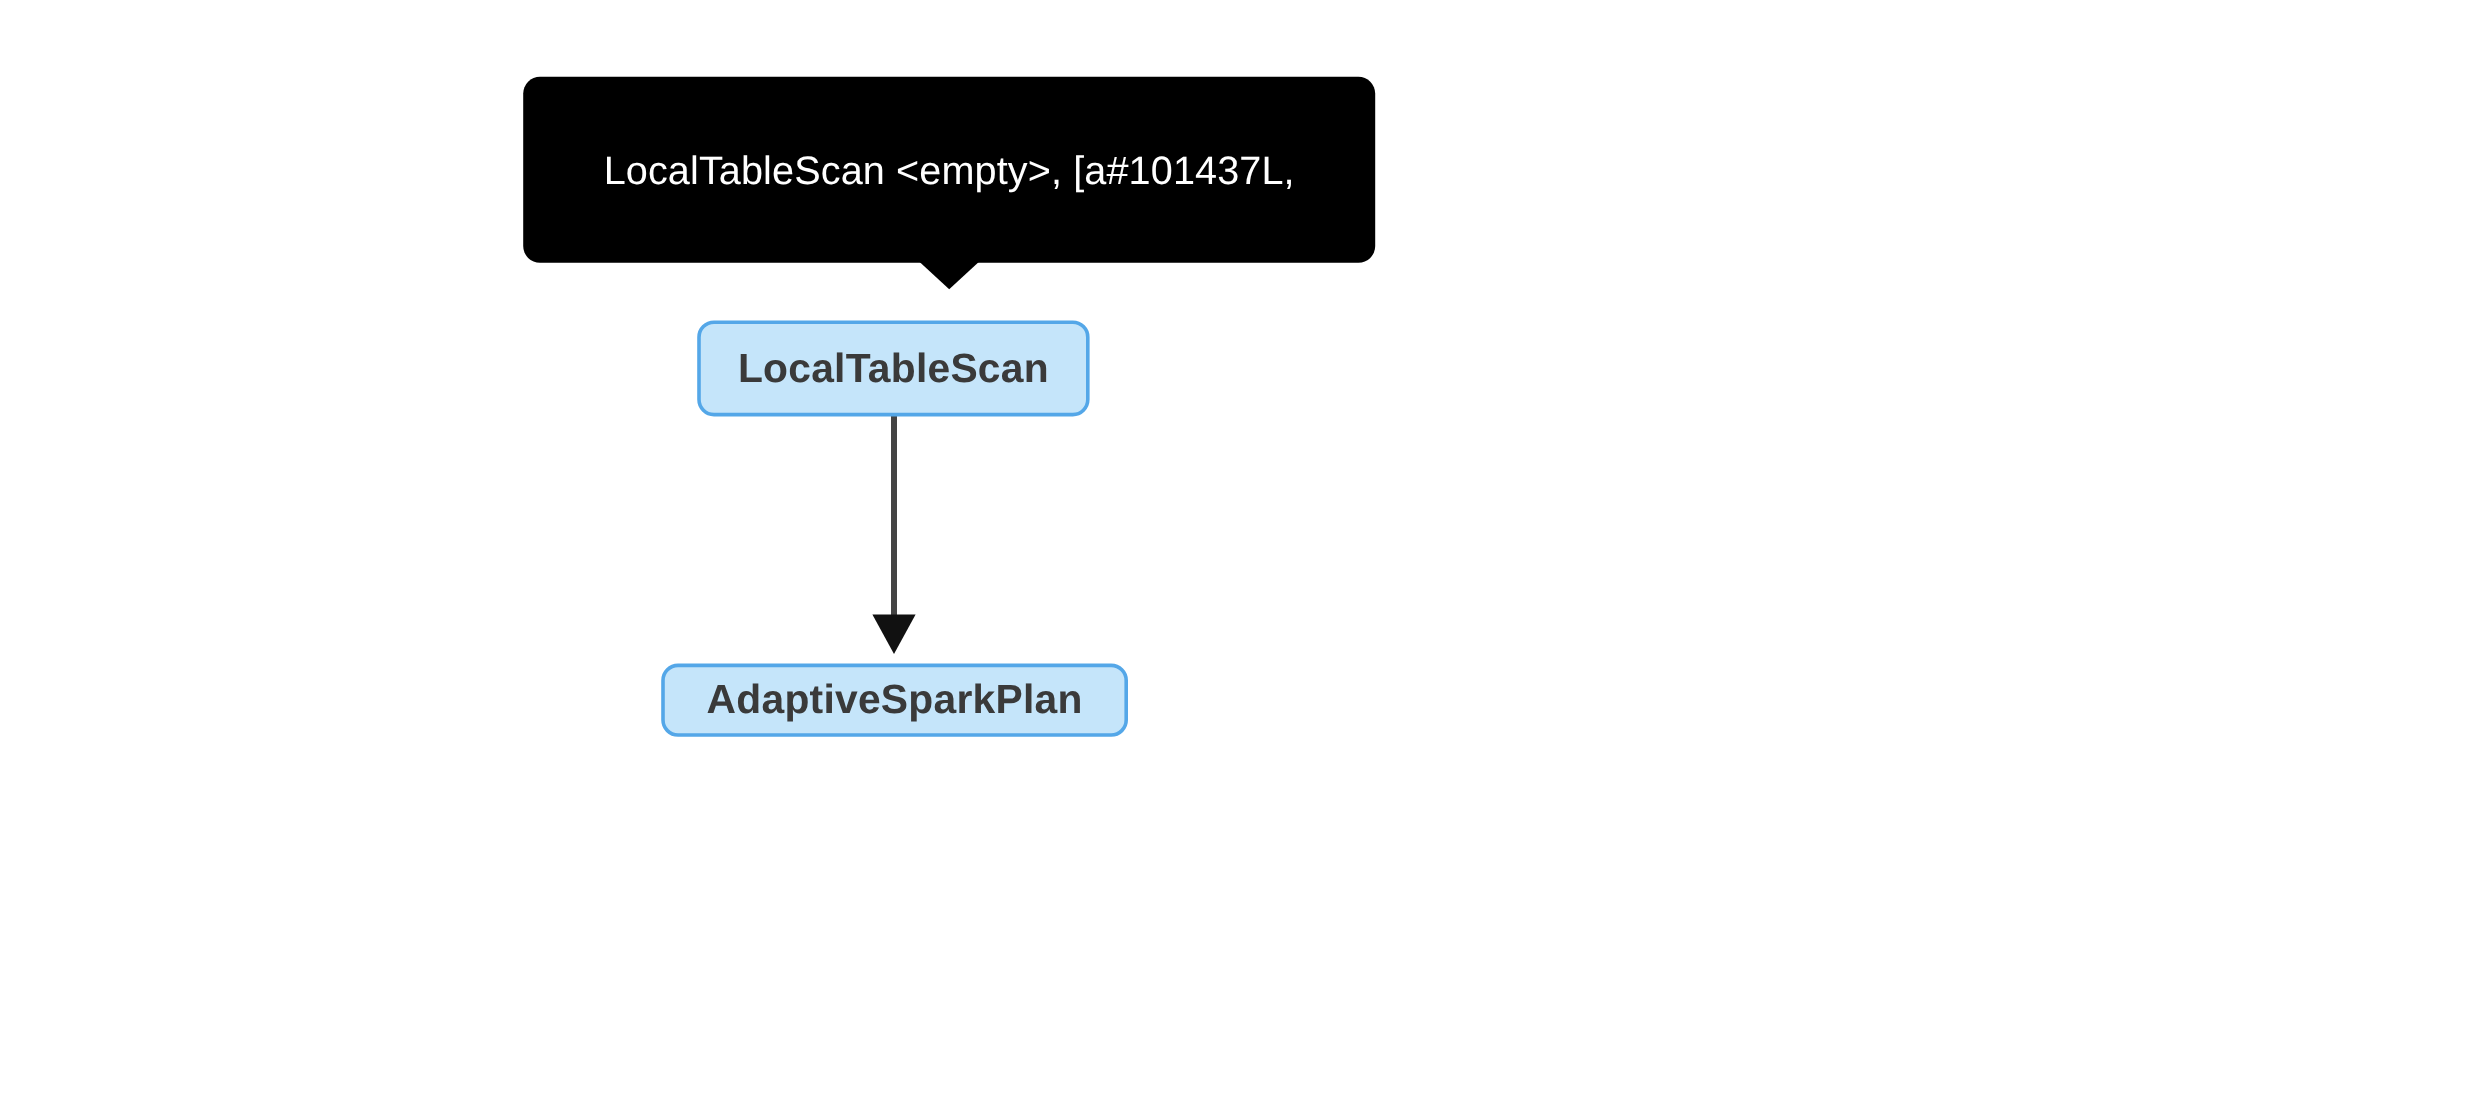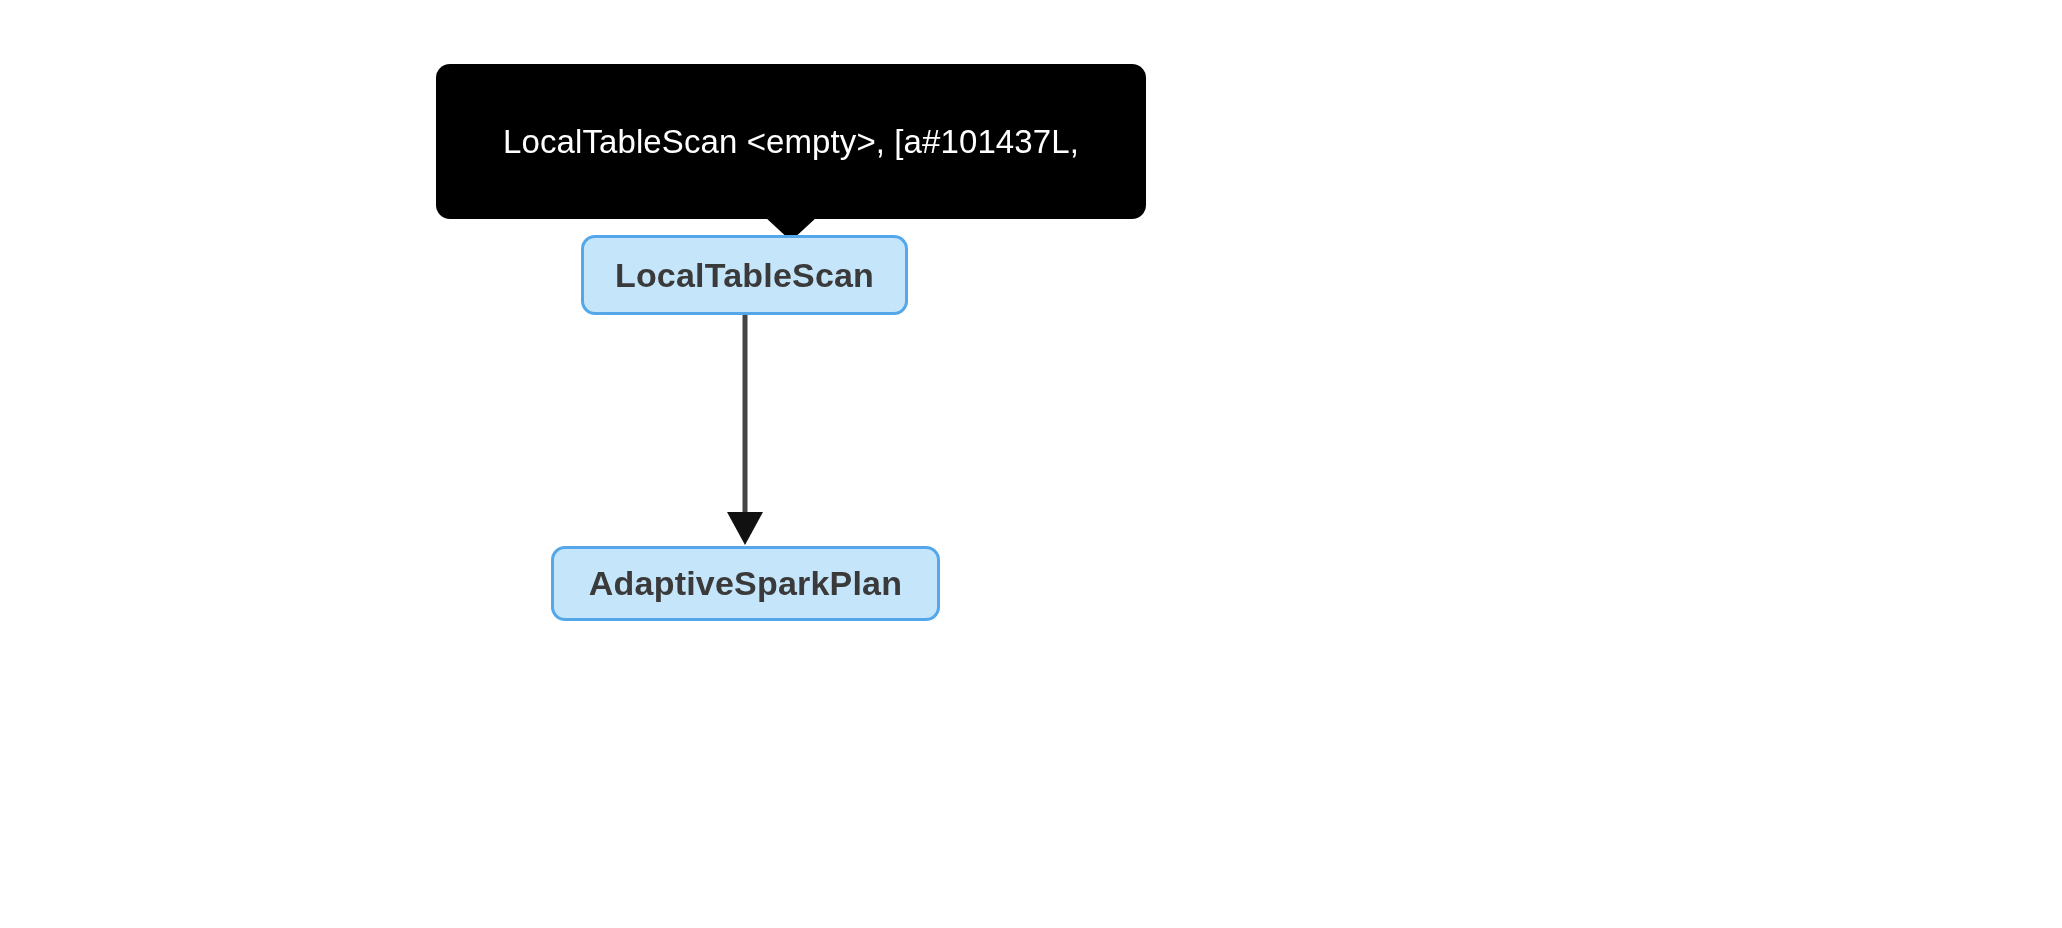--- a/index.html
+++ b/index.html
@@ -68,34 +68,35 @@
     border-radius: 14px;
     display: flex;
     align-items: center;
     justify-content: center;
     color: #3a3a3a;
     font-family: "Liberation Sans", sans-serif;
     font-weight: bold;
     font-size: 34px;
     letter-spacing: 0.2px;
     white-space: nowrap;
+    margin-top: 32px;
   }
 
   #node-localtablescan {
     left: 581px;
     top: 235px;
     width: 327px;
     height: 80px;
   }
 
   #node-adaptivesparkplan {
     left: 551px;
-    top: 546px;
+    top: 521px;
     width: 389px;
-    height: 75px;
+    height: 61px;
   }
 
   
   .edge-svg {
     position: absolute;
     left: 0;
     top: 0;
     width: 2062px;
     height: 928px;
     pointer-events: none;

